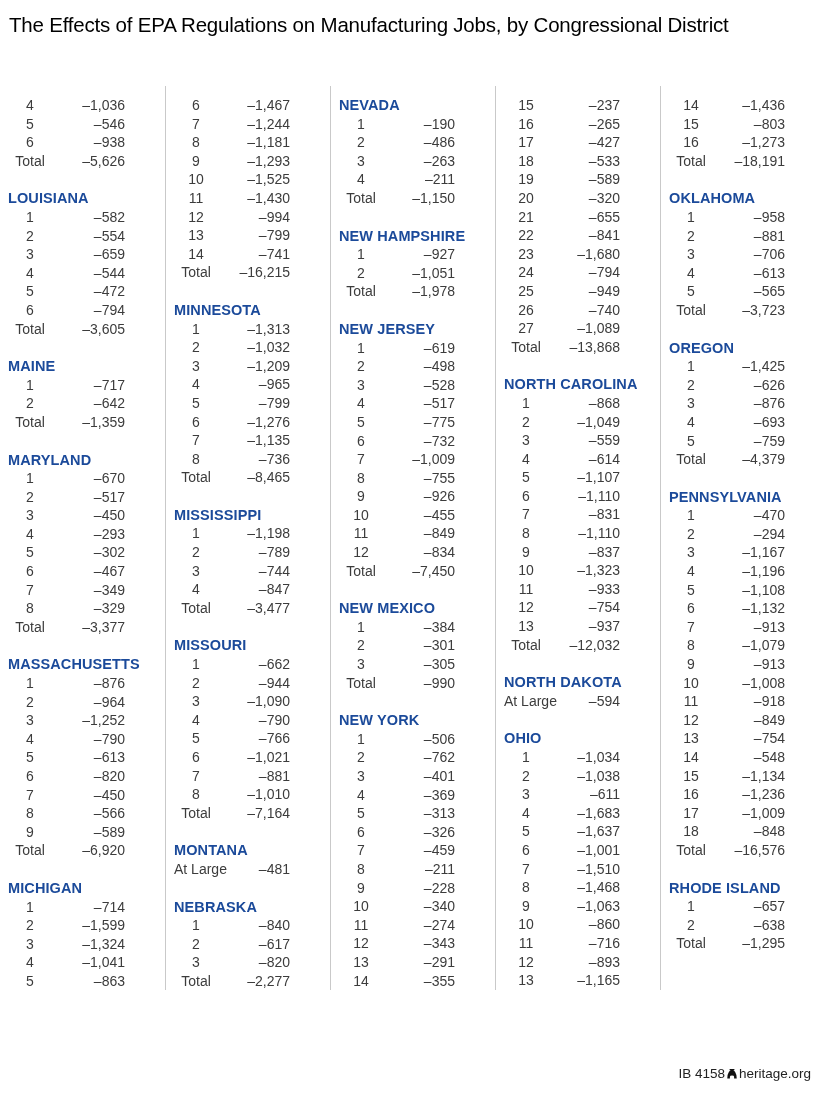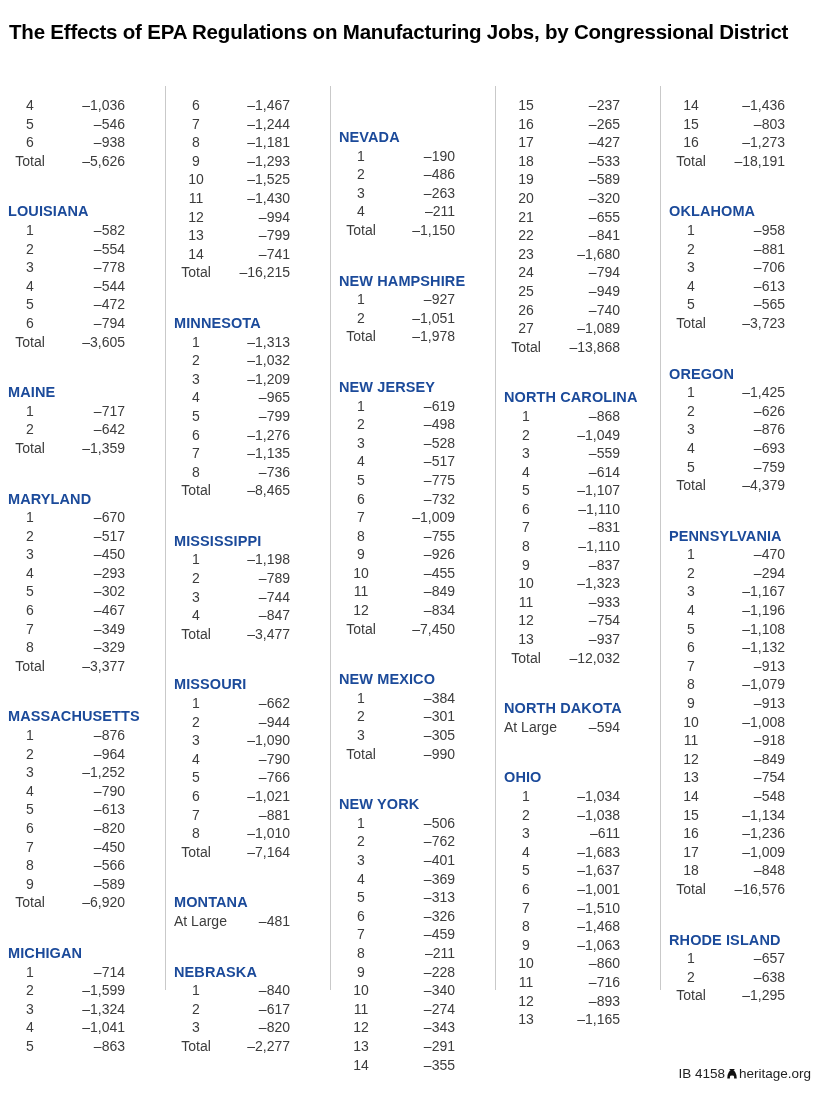--- a/index.html
+++ b/index.html
@@ -17,23 +17,23 @@
   }
   .header{position:absolute;top:6px;left:9px;right:10px;}
   .table-label{
     font-family:"Liberation Serif",serif;
     font-weight:bold;
     font-size:12.5px;
     color:#1a1a1a;
     letter-spacing:0.4px;
   }
   .title{
-    margin:14px 0 0 0;
+    margin:7px 0 0 0;
     font-size:20.5px;
-    font-weight:bold;
+    font-weight:normal;
     color:#000;
     letter-spacing:-0.2px;
     white-space:nowrap;
   }
   .columns{
     position:absolute;top:86px;left:0;right:0;height:904px;
     display:flex;
   }
   .column{
     width:20%;
@@ -43,21 +43,20 @@
   .column + .column{border-left:1px solid var(--divider);}
   .group{margin-top:19px;}
   .group:first-child{margin-top:0;}
   .state-heading{
     color:var(--heading-blue);
     font-weight:bold;
     font-size:14.5px;
     height:18.6px;line-height:18.6px;
     letter-spacing:0.1px;
     white-space:nowrap;
-    margin-top:32px;
   }
   .row{
     display:flex;
     height:18.6px;line-height:18.6px;
     font-size:14px;
     color:var(--body-text);
   }
   .district{width:44px;text-align:center;flex-shrink:0;}
   .district.word{text-align:center;width:auto;min-width:44px;}
   .value{flex:1;text-align:right;padding-right:40px;white-space:nowrap;}
@@ -101,21 +100,21 @@
         <div class="row">
           <span class="district">1</span>
           <span class="value">–582</span>
         </div>
         <div class="row">
           <span class="district">2</span>
           <span class="value">–554</span>
         </div>
         <div class="row">
           <span class="district">3</span>
-          <span class="value">–778</span>
+          <span class="value">–659</span>
         </div>
         <div class="row">
           <span class="district">4</span>
           <span class="value">–544</span>
         </div>
         <div class="row">
           <span class="district">5</span>
           <span class="value">–472</span>
         </div>
         <div class="row">

